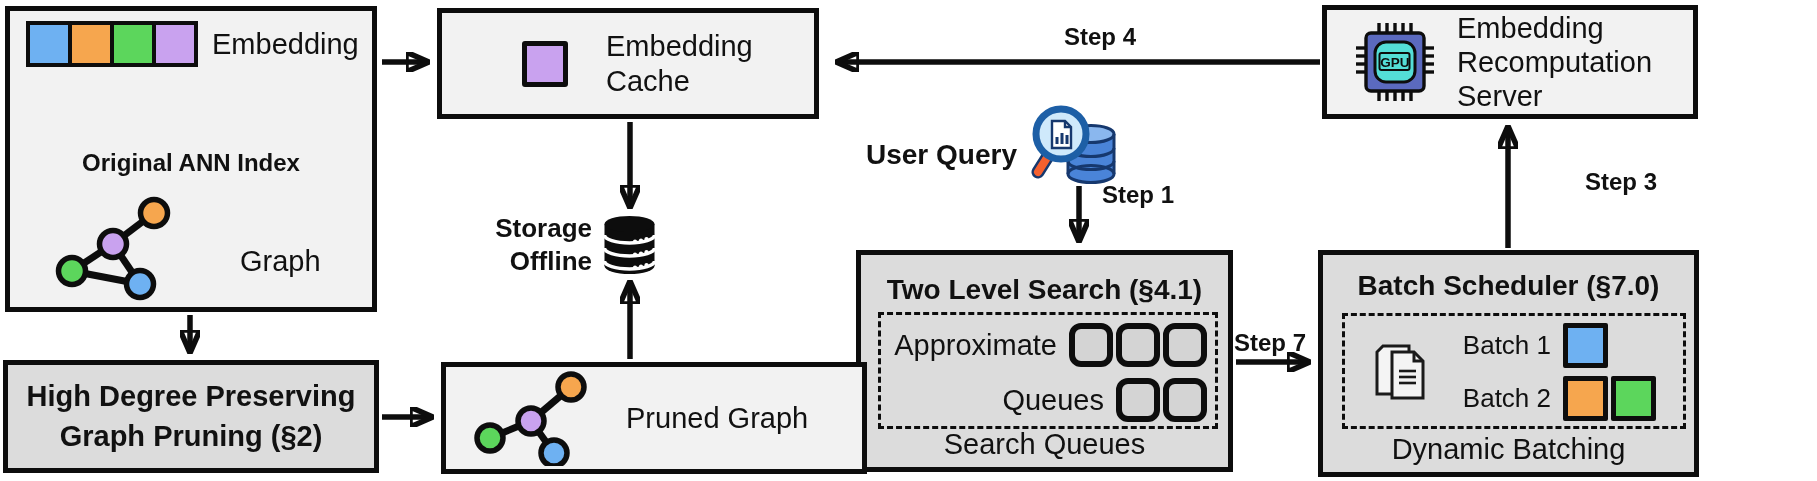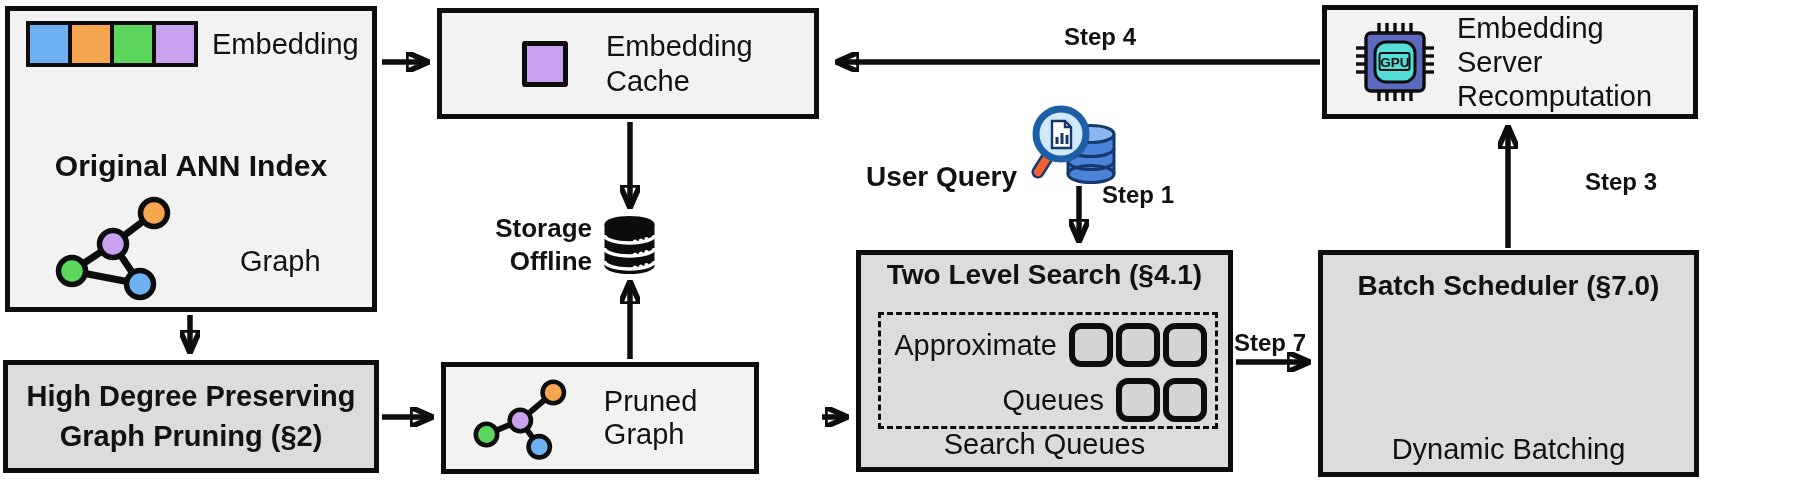--- a/index.html
+++ b/index.html
@@ -19,45 +19,45 @@
 
   .arrow-layer { position:absolute; left:0; top:0; width:1817px; height:481px; pointer-events:none; }
   .arrow-layer path, .arrow-layer line { stroke:#0d0d0d; stroke-width:5.5; fill:none; }
 
   .step-label { position:absolute; font-weight:bold; font-size:24px; white-space:nowrap; }
 
   
   .emb-row { position:absolute; left:16px; top:10px; display:flex; align-items:center; gap:14px; }
   .emb-strip { display:flex; gap:4px; padding:4px; background:#0d0d0d; }
   .esq { width:38px; height:38px; }
-  .ann-title { position:absolute; left:0; top:138px; width:100%; text-align:center; font-weight:bold; font-size:30px; }
+  .ann-title { position:absolute; left:0; top:138px; width:100%; text-align:center; font-weight:bold; font-size:24px; }
   .ann-graph { position:absolute; left:40px; top:180px; }
   .ann-graph-label { position:absolute; left:230px; top:234px; font-size:29px; }
   .plain-29 { font-size:29px; }
 
   
   .cache-inner { display:flex; align-items:center; height:100%; padding-left:80px; gap:38px; }
   .cache-square { width:46px; height:46px; background:var(--purple); border:5px solid #0d0d0d; border-radius:3px; flex:0 0 auto; }
   .two-line { font-size:29px; line-height:1.2; }
 
   
   .server-inner { display:flex; align-items:center; height:100%; padding-left:26px; gap:20px; }
   .three-line { font-size:29px; line-height:1.18; }
 
   
   .storage-label { position:absolute; left:430px; top:212px; width:162px; text-align:right;
                    font-weight:bold; font-size:26px; line-height:1.25; }
   .storage-icon { position:absolute; left:602px; top:214px; }
 
   
-  .uq-label { position:absolute; left:866px; top:139px; font-weight:bold; font-size:28px;margin-top:22px; }
+  .uq-label { position:absolute; left:866px; top:139px; font-weight:bold; font-size:28px; }
   .uq-icon { position:absolute; left:1030px; top:104px; }
 
   
-  .tl-title { margin-top:4px; text-align:center; font-weight:bold; font-size:28px; }
+  .tl-title { margin-top:19px; text-align:center; font-weight:bold; font-size:28px; }
   .dashed { position:absolute; border:3px dashed #0d0d0d; }
   .tl-dashed { left:17px; top:57px; width:340px; height:117px; }
   .q-row { position:absolute; right:8px; display:flex; align-items:center; }
   .q-row-label { width:186px; text-align:right; font-size:29px; }
   .q-squares { display:flex; gap:3px; margin-left:12px; }
   .qsq { width:44px; height:44px; border:6px solid #0d0d0d; border-radius:12px; background:var(--queue_fill); }
   .box-footer { position:absolute; bottom:6px; left:0; width:100%; text-align:center; font-size:29px; }
 
   
   .bs-title { margin-top:15px; text-align:center; font-weight:bold; font-size:28px; }
@@ -167,22 +167,22 @@
           <line x1="70" y1="44" x2="81" y2="44"></line>
             <line x1="70" y1="52" x2="81" y2="52"></line>
         </g>
         <rect x="13" y="13" width="58" height="58" rx="5" style="fill:var(--chip_body)" stroke="#0d0d0d" stroke-width="3.4"></rect>
         <rect x="22" y="22" width="40" height="40" rx="11" style="fill:var(--chip_inner)" stroke="#0d0d0d" stroke-width="3"></rect>
         <rect x="26.5" y="33" width="30" height="17" rx="2" fill="none" stroke="#0d0d0d" stroke-width="2"></rect>
         <text x="42" y="46.5" text-anchor="middle" font-size="13.5" font-weight="bold" fill="#0d0d0d">GPU</text>
       </svg>
       <div class="three-line">
         <div>Embedding</div>
+        <div>Recomputation</div>
         <div>Server</div>
-        <div>Recomputation</div>
       </div>
     </div>
   </div>
 
   <div class="storage-label">
     <div>Storage</div>
     <div>Offline</div>
   </div>
   <svg class="storage-icon" width="55" height="61" viewBox="0 0 55 61">
     <rect x="2.5" y="10" width="50" height="42" fill="#0d0d0d"></rect>
@@ -248,31 +248,54 @@
             <div class="qsq"></div>
             <div class="qsq"></div>
           </div>
       </div>
     </div>
     <div class="box-footer">Search Queues</div>
   </div>
 
   <div class="box gray" style="left:1318px; top:250px; width:381px; height:227px;">
     <div class="bs-title">Batch Scheduler (§7.0)</div>
+    <div class="dashed bs-dashed">
+      <svg class="docs-icon" width="60" height="66" viewBox="0 0 60 66">
+        <path d="M8,6 h26 v48 h-32 v-42 z" fill="#f4f4f4" stroke="#1a1a1a" stroke-width="3"></path>
+        <path d="M17,12 h22 l9,9 v37 h-31 z" fill="#f4f4f4" stroke="#1a1a1a" stroke-width="3"></path>
+        <path d="M39,12 v9 h9" fill="none" stroke="#1a1a1a" stroke-width="3"></path>
+        <line x1="24" y1="31" x2="41" y2="31" stroke="#1a1a1a" stroke-width="2.6"></line>
+        <line x1="24" y1="37" x2="41" y2="37" stroke="#1a1a1a" stroke-width="2.6"></line>
+        <line x1="24" y1="43" x2="41" y2="43" stroke="#1a1a1a" stroke-width="2.6"></line>
+      </svg>
+      <div class="b-row" style="top:7px;">
+        <div class="b-row-label">Batch 1</div>
+        <div class="b-squares">
+            <div class="bsq" style="background: var(--blue);"></div>
+          </div>
+      </div>
+      <div class="b-row" style="top:60px;">
+        <div class="b-row-label">Batch 2</div>
+        <div class="b-squares">
+            <div class="bsq" style="background: var(--orange);"></div>
+            <div class="bsq" style="background: var(--green);"></div>
+          </div>
+      </div>
+    </div>
     <div class="box-footer">Dynamic Batching</div>
   </div>
 
   <div class="box gray" style="left:3px; top:360px; width:376px; height:113px;">
     <div class="pruning-inner">
       <div>High Degree Preserving</div>
       <div>Graph Pruning (§2)</div>
     </div>
   </div>
 
-  <div class="box light" style="left:441px; top:362px; width:318px; height:112px;">
+  <div class="box light" style="left:441px; top:362px; width:426px; height:112px;">
     <div class="pruned-inner">
       <svg width="126" height="96" viewBox="0 0 126 96">
         <line class="g-edge" x1="20" y1="68" x2="61" y2="51"></line>
         <line class="g-edge" x1="61" y1="51" x2="101" y2="17"></line>
         <line class="g-edge" x1="61" y1="51" x2="84" y2="83"></line>
         <circle class="g-node fill-green" cx="20" cy="68" r="13"></circle>
         <circle class="g-node fill-purple" cx="61" cy="51" r="13"></circle>
         <circle class="g-node fill-orange" cx="101" cy="17" r="13"></circle>
         <circle class="g-node fill-blue" cx="84" cy="83" r="13"></circle>
       </svg>

